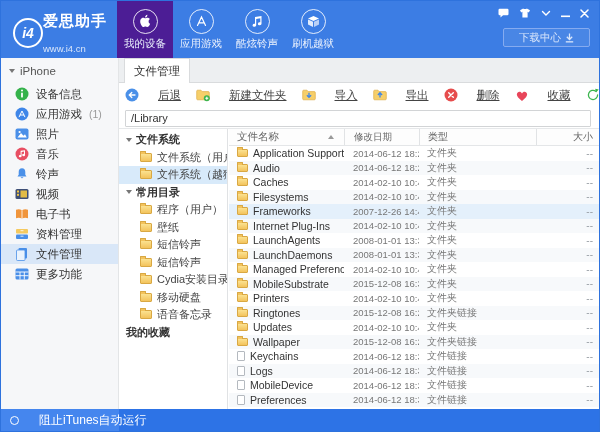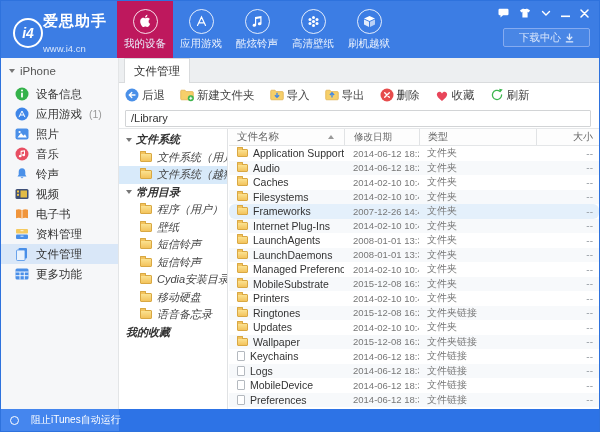--- a/index.html
+++ b/index.html
@@ -8,73 +8,73 @@
     font-family:"Liberation Sans","DejaVu Sans",sans-serif;border:1px solid #2e72dd;}
   
   .header{position:absolute;top:0;left:0;right:0;height:57px;background:#3c7de4;}
   .logo{position:absolute;left:12px;top:11px;display:flex;align-items:center;}
   .logo-badge{width:30px;height:30px;border:2px solid #fff;border-radius:50%;color:#fff;
     font-weight:bold;font-style:italic;font-size:14px;display:flex;align-items:center;justify-content:center;}
   .logo-title{font-size:15px;font-weight:bold;color:#fff;letter-spacing:1px;}
   .logo-sub{font-size:9.5px;color:#d8e5fa;margin-top:12px;}
   .nav{position:absolute;left:116px;top:0;height:57px;display:flex;}
   .nav-item{width:56px;height:57px;display:flex;flex-direction:column;align-items:center;justify-content:center;gap:3px;cursor:pointer;}
-  .nav-item.active{background:#be185d;}
+  .nav-item.active{background:#4c1d95;}
   .nav-ico{width:25px;height:25px;border:1px solid rgba(255,255,255,.85);border-radius:50%;display:flex;align-items:center;justify-content:center;flex:none;}
   .nav-label{font-size:10.5px;color:#eaf1fd;white-space:nowrap;}
   .tb-icons{position:absolute;top:6px;right:10px;display:flex;gap:10px;align-items:center;height:12px;}
   .tb-icons span{display:flex;align-items:center;cursor:pointer;}
   .dl-btn{position:absolute;top:27px;right:9px;width:87px;height:19px;background:rgba(255,255,255,.07);
     border:1px solid #85abf0;border-radius:2px;color:#d9e6fb;font-size:10.5px;display:flex;align-items:center;justify-content:center;gap:4px;cursor:pointer;font-family:inherit;}
   
   .sidebar{position:absolute;top:57px;left:0;width:118px;bottom:22px;background:#f6f7f9;border-right:1px solid #e3e5e7;}
   .device-row{height:26px;display:flex;align-items:center;padding-left:8px;gap:5px;font-size:11.5px;color:#555;cursor:pointer;}
   .side-item{height:20px;display:flex;align-items:center;padding-left:14px;gap:7px;font-size:11.5px;color:#333;cursor:pointer;white-space:nowrap;}
   .side-item.selected{background:#d9e7f8;}
   .side-item .badge{color:#999;font-size:10.5px;}
   .sico{width:14px;height:14px;flex:none;display:flex;}
   
   .main{position:absolute;top:57px;left:118px;right:0;bottom:22px;background:#fff;}
   .tabstrip{height:25px;background:#edeff1;border-bottom:1px solid #d9dbdd;display:flex;padding-left:5px;}
   .tab{height:25px;background:#fff;border:1px solid #d9dbdd;border-bottom:none;padding:0 9px;font-size:11.5px;color:#333;display:flex;align-items:center;cursor:pointer;}
   .toolbar{height:24px;display:flex;align-items:center;padding-left:6px;gap:15px;}
-  .tbtn{display:flex;align-items:center;gap:3px;font-size:11.5px;color:#444;cursor:pointer;white-space:nowrap;}
+  .tbtn{display:flex;align-items:center;gap:19px;font-size:11.5px;color:#444;cursor:pointer;white-space:nowrap;text-decoration:underline;}
   .pathbar{height:21px;padding:1px 8px 0 6px;}
   .path-input{width:100%;height:17px;border:1px solid #d2d4d6;border-radius:1px;font-size:11px;color:#333;padding:0 5px;background:#fff;font-family:inherit;outline:none;}
   .panels{position:absolute;top:70px;left:0;right:0;bottom:0;border-top:1px solid #e6e8ea;}
   
   .tree{position:absolute;left:0;top:0;bottom:0;width:109px;border-right:1px solid #e0e2e4;background:#fff;overflow:hidden;padding-top:2px;}
-  .tree-row{height:17.5px;display:flex;align-items:center;font-size:11px;white-space:nowrap;font-style:italic;}
+  .tree-row{height:17.5px;display:flex;align-items:center;font-size:11px;white-space:nowrap;}
   .tree-sec{font-weight:bold;color:#333;padding-left:7px;gap:4px;cursor:pointer;}
   .tree-sec.noarrow{padding-left:7px;}
   .tree-item{padding-left:21px;gap:5px;color:#444;cursor:pointer;}
   .tree-item.selected{background:#d8eafa;}
   
   .list{position:absolute;left:110px;top:0;right:0;bottom:0;background:#fff;}
   .list-head{height:17px;display:flex;align-items:stretch;border-bottom:1px solid #e4e6e8;font-size:10.5px;color:#666;background:#fdfdfd;}
   .list-head>div{display:flex;align-items:center;}
   .lrow{height:14.5px;display:flex;align-items:center;font-size:10.5px;color:#333;cursor:default;}
   .lrow:nth-child(even){background:#f7f9fb;}
-  .lrow.hl{background:#e4f0fb;border-radius:6px;}
+  .lrow.hl{background:#e4f0fb;}
   .c-name{width:115px;padding-left:8px;display:flex;align-items:center;gap:5px;overflow:hidden;white-space:nowrap;flex:none;}
   .c-date{width:75px;padding-left:9px;color:#777;font-size:9.5px;flex:none;white-space:nowrap;overflow:hidden;}
   .c-type{width:117px;padding-left:8px;color:#777;font-size:10px;flex:none;}
   .c-size{flex:1;text-align:right;padding-right:6px;color:#9aa0a6;font-size:10px;}
   .list-head .c-date,.list-head .c-type,.list-head .c-size{border-left:1px solid #e1e3e5;color:#666;}
   .list-head .c-size{display:flex;justify-content:flex-end;}
   .sort-up{width:0;height:0;border-left:3.5px solid transparent;border-right:3.5px solid transparent;border-bottom:4px solid #999;margin-left:auto;margin-right:10px;}
   
   .tri{width:0;height:0;border-left:3.5px solid transparent;border-right:3.5px solid transparent;border-top:4.5px solid #777;flex:none;}
   .fold{display:inline-block;width:11px;height:8px;background:linear-gradient(180deg,#fbe291,#f3c35c);border:1px solid #d9a843;border-radius:1px;position:relative;flex:none;}
   .fold::before{content:"";position:absolute;top:-3px;left:-1px;width:4px;height:2px;background:#f3c35c;border:1px solid #d9a843;border-bottom:none;border-radius:1px 1px 0 0;}
   .fold.tf{width:12px;height:9px;}
   .filei{display:inline-block;width:8px;height:10px;background:#fff;border:1px solid #b4b9bf;border-radius:1px;flex:none;}
   
   .statusbar{position:absolute;bottom:0;left:0;right:0;height:22px;background:#2d73e6;display:flex;align-items:center;color:#fff;}
-  .itunes{width:118px;height:100%;background:#4586ee;display:flex;align-items:center;gap:12px;padding-left:9px;font-size:10px;cursor:pointer;white-space:nowrap;}
+  .itunes{width:118px;height:100%;background:#4586ee;display:flex;align-items:center;gap:20px;padding-left:9px;font-size:12px;cursor:pointer;white-space:nowrap;}
   .circle-ico{width:9px;height:9px;border:1.5px solid #fff;border-radius:50%;flex:none;}
   .summary{padding-left:7px;font-size:11px;color:#f0f5fd;}
 </style>
 </head>
 <body>
 
 <div class="window">
 
   <div class="header">
     <div class="logo">
@@ -105,34 +105,20 @@
         </div>
         <div class="nav-label">应用游戏</div>
       </div>
       <div class="nav-item">
         <div class="nav-ico">
           <svg width="12" height="13" viewBox="0 0 12 13">
               <path fill="#fff" d="M4 2 L10.5 1 V8.7 A1.8 1.5 0 1 1 9.3 7.3 V3.2 L5.2 3.9 V10.2 A1.8 1.5 0 1 1 4 8.8 Z"></path>
             </svg>
         </div>
         <div class="nav-label">酷炫铃声</div>
-      </div>
-      <div class="nav-item">
-        <div class="nav-ico">
-          <svg width="13" height="13" viewBox="0 0 13 13" fill="#fff">
-              <circle cx="6.5" cy="2.5" r="1.5"></circle>
-              <circle cx="10" cy="4.5" r="1.5"></circle>
-              <circle cx="10" cy="8.5" r="1.5"></circle>
-              <circle cx="6.5" cy="10.5" r="1.5"></circle>
-              <circle cx="3" cy="8.5" r="1.5"></circle>
-              <circle cx="3" cy="4.5" r="1.5"></circle>
-              <circle cx="6.5" cy="6.5" r="1.6"></circle>
-            </svg>
-        </div>
-        <div class="nav-label">高清壁纸</div>
       </div>
       <div class="nav-item">
         <div class="nav-ico">
           <svg width="13" height="13" viewBox="0 0 13 13" fill="#fff">
               <path d="M6.5 1 L12 3.5 L6.5 6 L1 3.5 Z"></path>
               <path opacity=".85" d="M1 4.5 L6 6.8 V12 L1 9.5 Z"></path>
               <path opacity=".65" d="M12 4.5 L7 6.8 V12 L12 9.5 Z"></path>
             </svg>
         </div>
         <div class="nav-label">刷机越狱</div>

